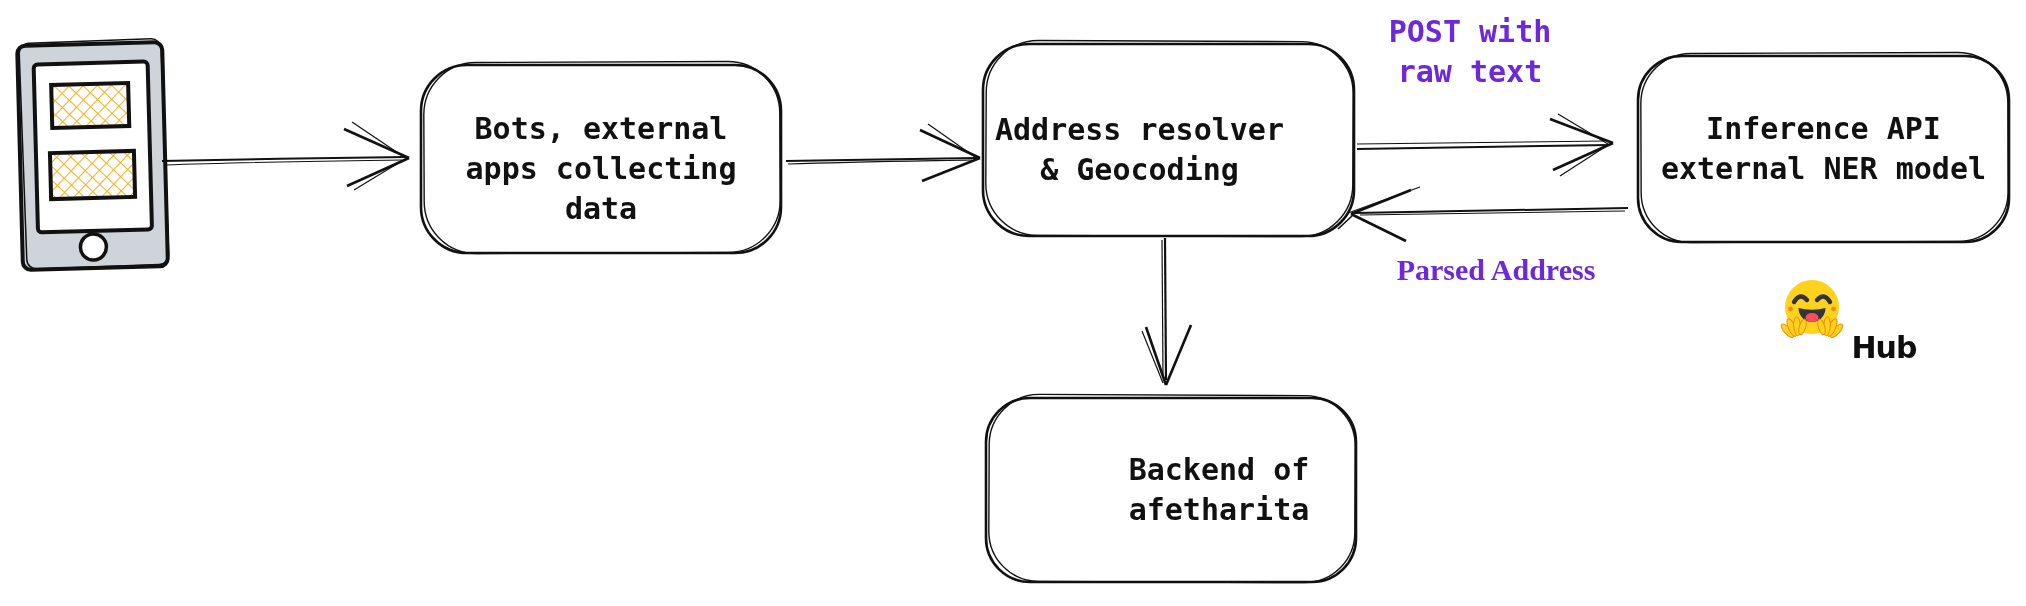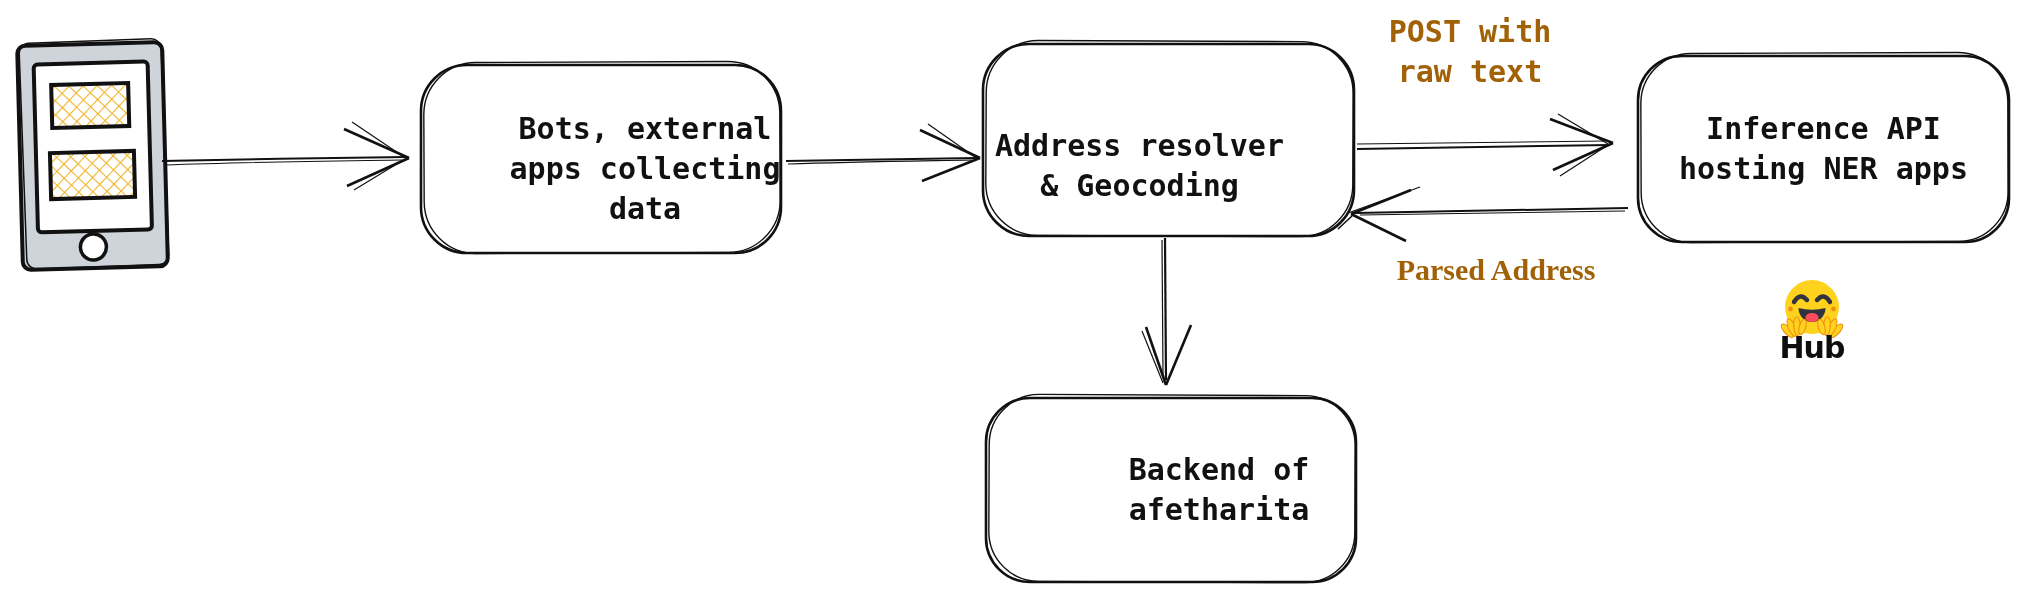--- a/index.html
+++ b/index.html
@@ -23,21 +23,21 @@
     color:#111;
     line-height:40px;
     white-space:pre-line;
     pointer-events:none;
   }
   .edge-label{
     position:absolute;
     text-align:center;
     font-size:30px;
     font-weight:bold;
-    color:#a16207;
+    color:#6d28d9;
     line-height:40px;
     white-space:pre-line;
   }
   .hub-label{
     position:absolute;
     text-align:center;
     font-family:"DejaVu Sans","Liberation Sans",sans-serif;
     font-weight:800;
     font-size:30px;
     letter-spacing:-1px;
@@ -145,32 +145,32 @@
       </g>
       <g transform="translate(18,21) rotate(14) scale(-1,1)">
         <ellipse cx="-7" cy="1" rx="3.4" ry="8.5" transform="rotate(-28 -7 1)" fill="#FFD21E" stroke="#EF8B0F" stroke-width="1"></ellipse>
         <ellipse cx="-2" cy="-1" rx="3.4" ry="9.5" transform="rotate(-9 -2 -1)" fill="#FFD21E" stroke="#EF8B0F" stroke-width="1"></ellipse>
         <ellipse cx="3.5" cy="-1" rx="3.4" ry="9.5" transform="rotate(10 3.5 -1)" fill="#FFD21E" stroke="#EF8B0F" stroke-width="1"></ellipse>
         <ellipse cx="8.5" cy="1" rx="3.2" ry="8" transform="rotate(30 8.5 1)" fill="#FFD21E" stroke="#EF8B0F" stroke-width="1"></ellipse>
       </g>
     </g>
   </svg>
 
-  <div class="node-label" style="left:421px;top:65px;width:360px;height:188px;padding-top:10px;margin-left:44px;">Bots, external
+  <div class="node-label" style="left:421px;top:65px;width:360px;height:188px;padding-top:10px;">Bots, external
 apps collecting
 data</div>
 
-  <div class="node-label" style="left:983px;top:44px;width:313px;height:192px;padding-top:26px;">Address resolver
+  <div class="node-label" style="left:983px;top:44px;width:313px;height:192px;padding-top:10px;">Address resolver
 &amp; Geocoding</div>
 
   <div class="node-label" style="left:1638px;top:56px;width:371px;height:186px;">Inference API
-hosting NER apps</div>
+external NER model</div>
 
   <div class="node-label" style="left:986px;top:398px;width:370px;height:184px;margin-left:48px;">Backend of
 afetharita</div>
 
   <div class="edge-label" style="left:1360px;top:12px;width:220px;">POST with
 raw text</div>
 
   <div class="edge-label" style="left:1346px;top:250px;width:300px;font-family:Liberation Serif, serif;">Parsed Address</div>
 
-  <div class="hub-label" style="left:1758px;top:330px;width:108px;">Hub</div>
+  <div class="hub-label" style="left:1830px;top:330px;width:108px;">Hub</div>
 </div>
 
 </body></html>

